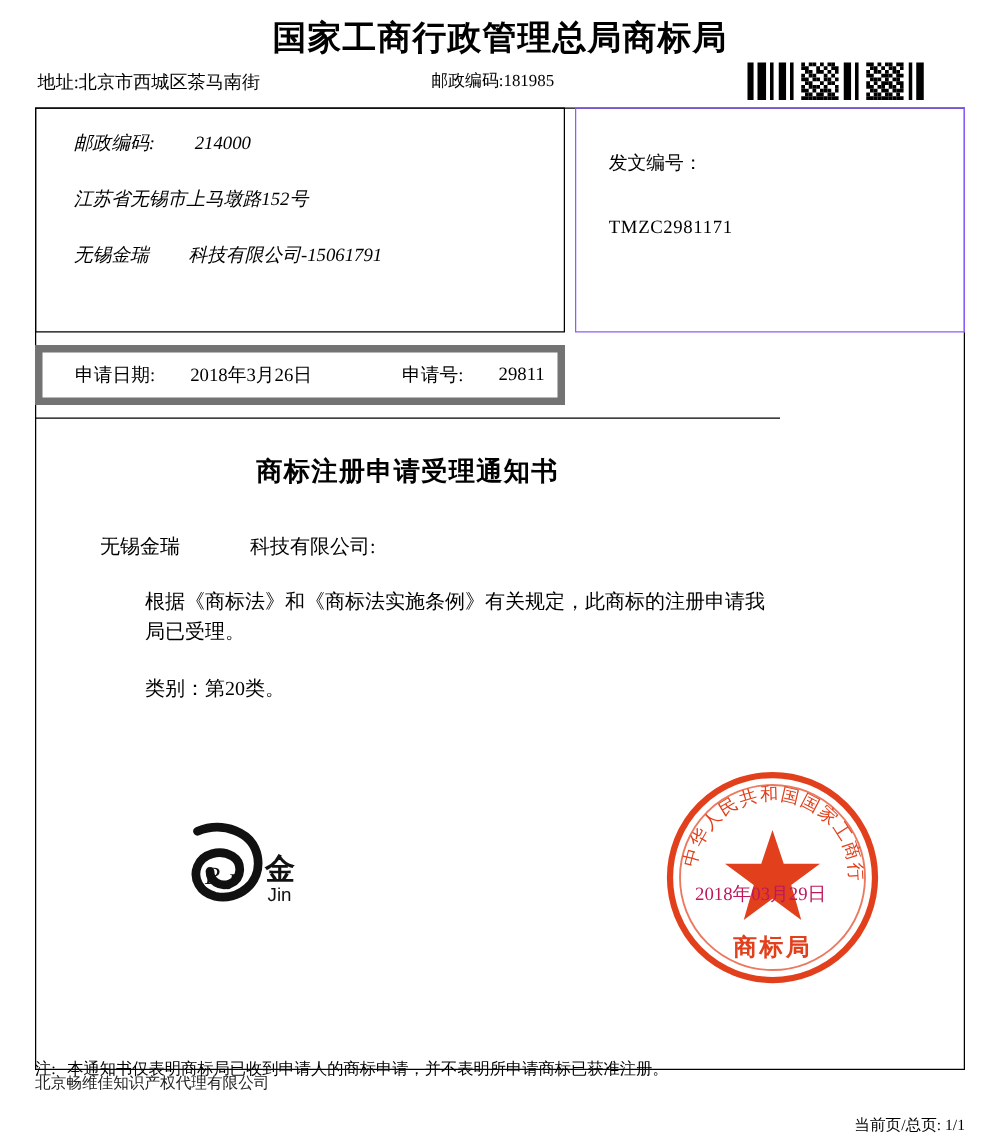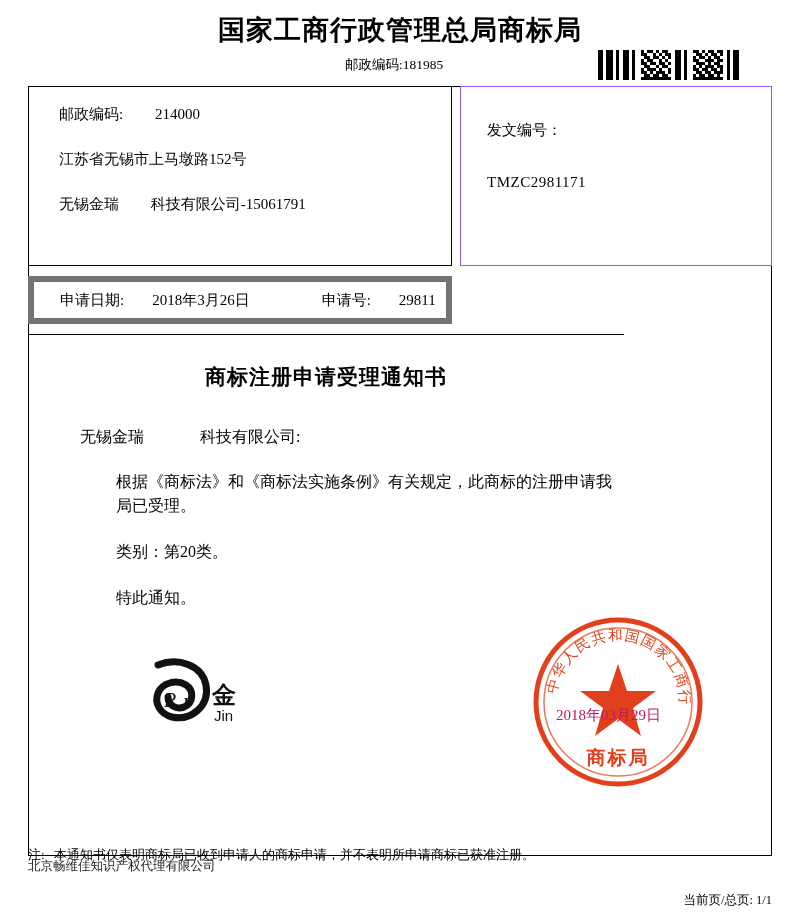--- a/index.html
+++ b/index.html
@@ -116,20 +116,21 @@
     width: 424px;
     height: 48px;
     border: 6px solid #737373;
     box-sizing: border-box;
   }
 
   .field {
     font-size: 15px;
     margin-bottom: 26px;
     white-space: nowrap;
+    font-style: italic;
   }
   .field .lbl { display: inline-block; }
   .field .val { display: inline-block; }
   .gap-l { margin-left: 28px; }
 
   .rbox-label { font-size: 15px; margin-bottom: 34px; }
   .rbox-val { font-size: 15px; letter-spacing: 0.5px; }
 
   .midrow {
     display: flex;
@@ -220,20 +221,21 @@
   }
 </style>
 </head>
 <body>
 
 <div class="page">
 
   <div class="doc-title">国家工商行政管理总局商标局</div>
 
   <div class="header-row">
+    <div class="addr-line">地址:北京市西城区茶马南街</div>
     <div class="postcode-line">
       <span>邮政编码:</span><span>181985</span>
     </div>
 
     <div class="barcode">
       <span class="bc-bar" style="width:5px;background:#000"></span>
       <span class="bc-bar" style="width:3px;background:#fff"></span>
       <span class="bc-bar" style="width:7px;background:#000"></span>
       <span class="bc-bar" style="width:3px;background:#fff"></span>
       <span class="bc-bar" style="width:3px;background:#000"></span>
@@ -487,21 +489,20 @@
   </div>
 
   <div class="notice">
     <div class="notice-title">商标注册申请受理通知书</div>
     <div class="addressee">
       <span>无锡金瑞</span>
       <span class="co">科技有限公司:</span>
     </div>
     <div class="para">根据《商标法》和《商标法实施条例》有关规定，此商标的注册申请我局已受理。</div>
     <div class="para">类别：第20类。</div>
-    <div class="para">特此通知。</div>
   </div>
 
   <div class="logo">
     <svg width="110" height="72" viewBox="0 0 110 72">
       <path d="M8 10 C28 2, 52 10, 56 30 C60 52, 40 66, 22 62 C10 59, 4 48, 8 38 C12 28, 26 24, 36 30 C44 35, 44 48, 34 52 C26 55, 18 50, 18 42" fill="none" stroke="#111" stroke-width="7" stroke-linecap="round"></path>
       <text x="14" y="52" font-family="'Liberation Serif', serif" font-size="20" font-style="italic" fill="#111">R</text>
       <text x="30" y="56" font-family="'Liberation Serif', serif" font-size="18" font-style="italic" fill="#111">J</text>
       <text x="62" y="48" font-family="'Liberation Sans', sans-serif" font-size="24" font-weight="bold" fill="#111">金</text>
       <text x="64" y="66" font-family="'Liberation Sans', sans-serif" font-size="15" fill="#111">Jin</text>
     </svg>

